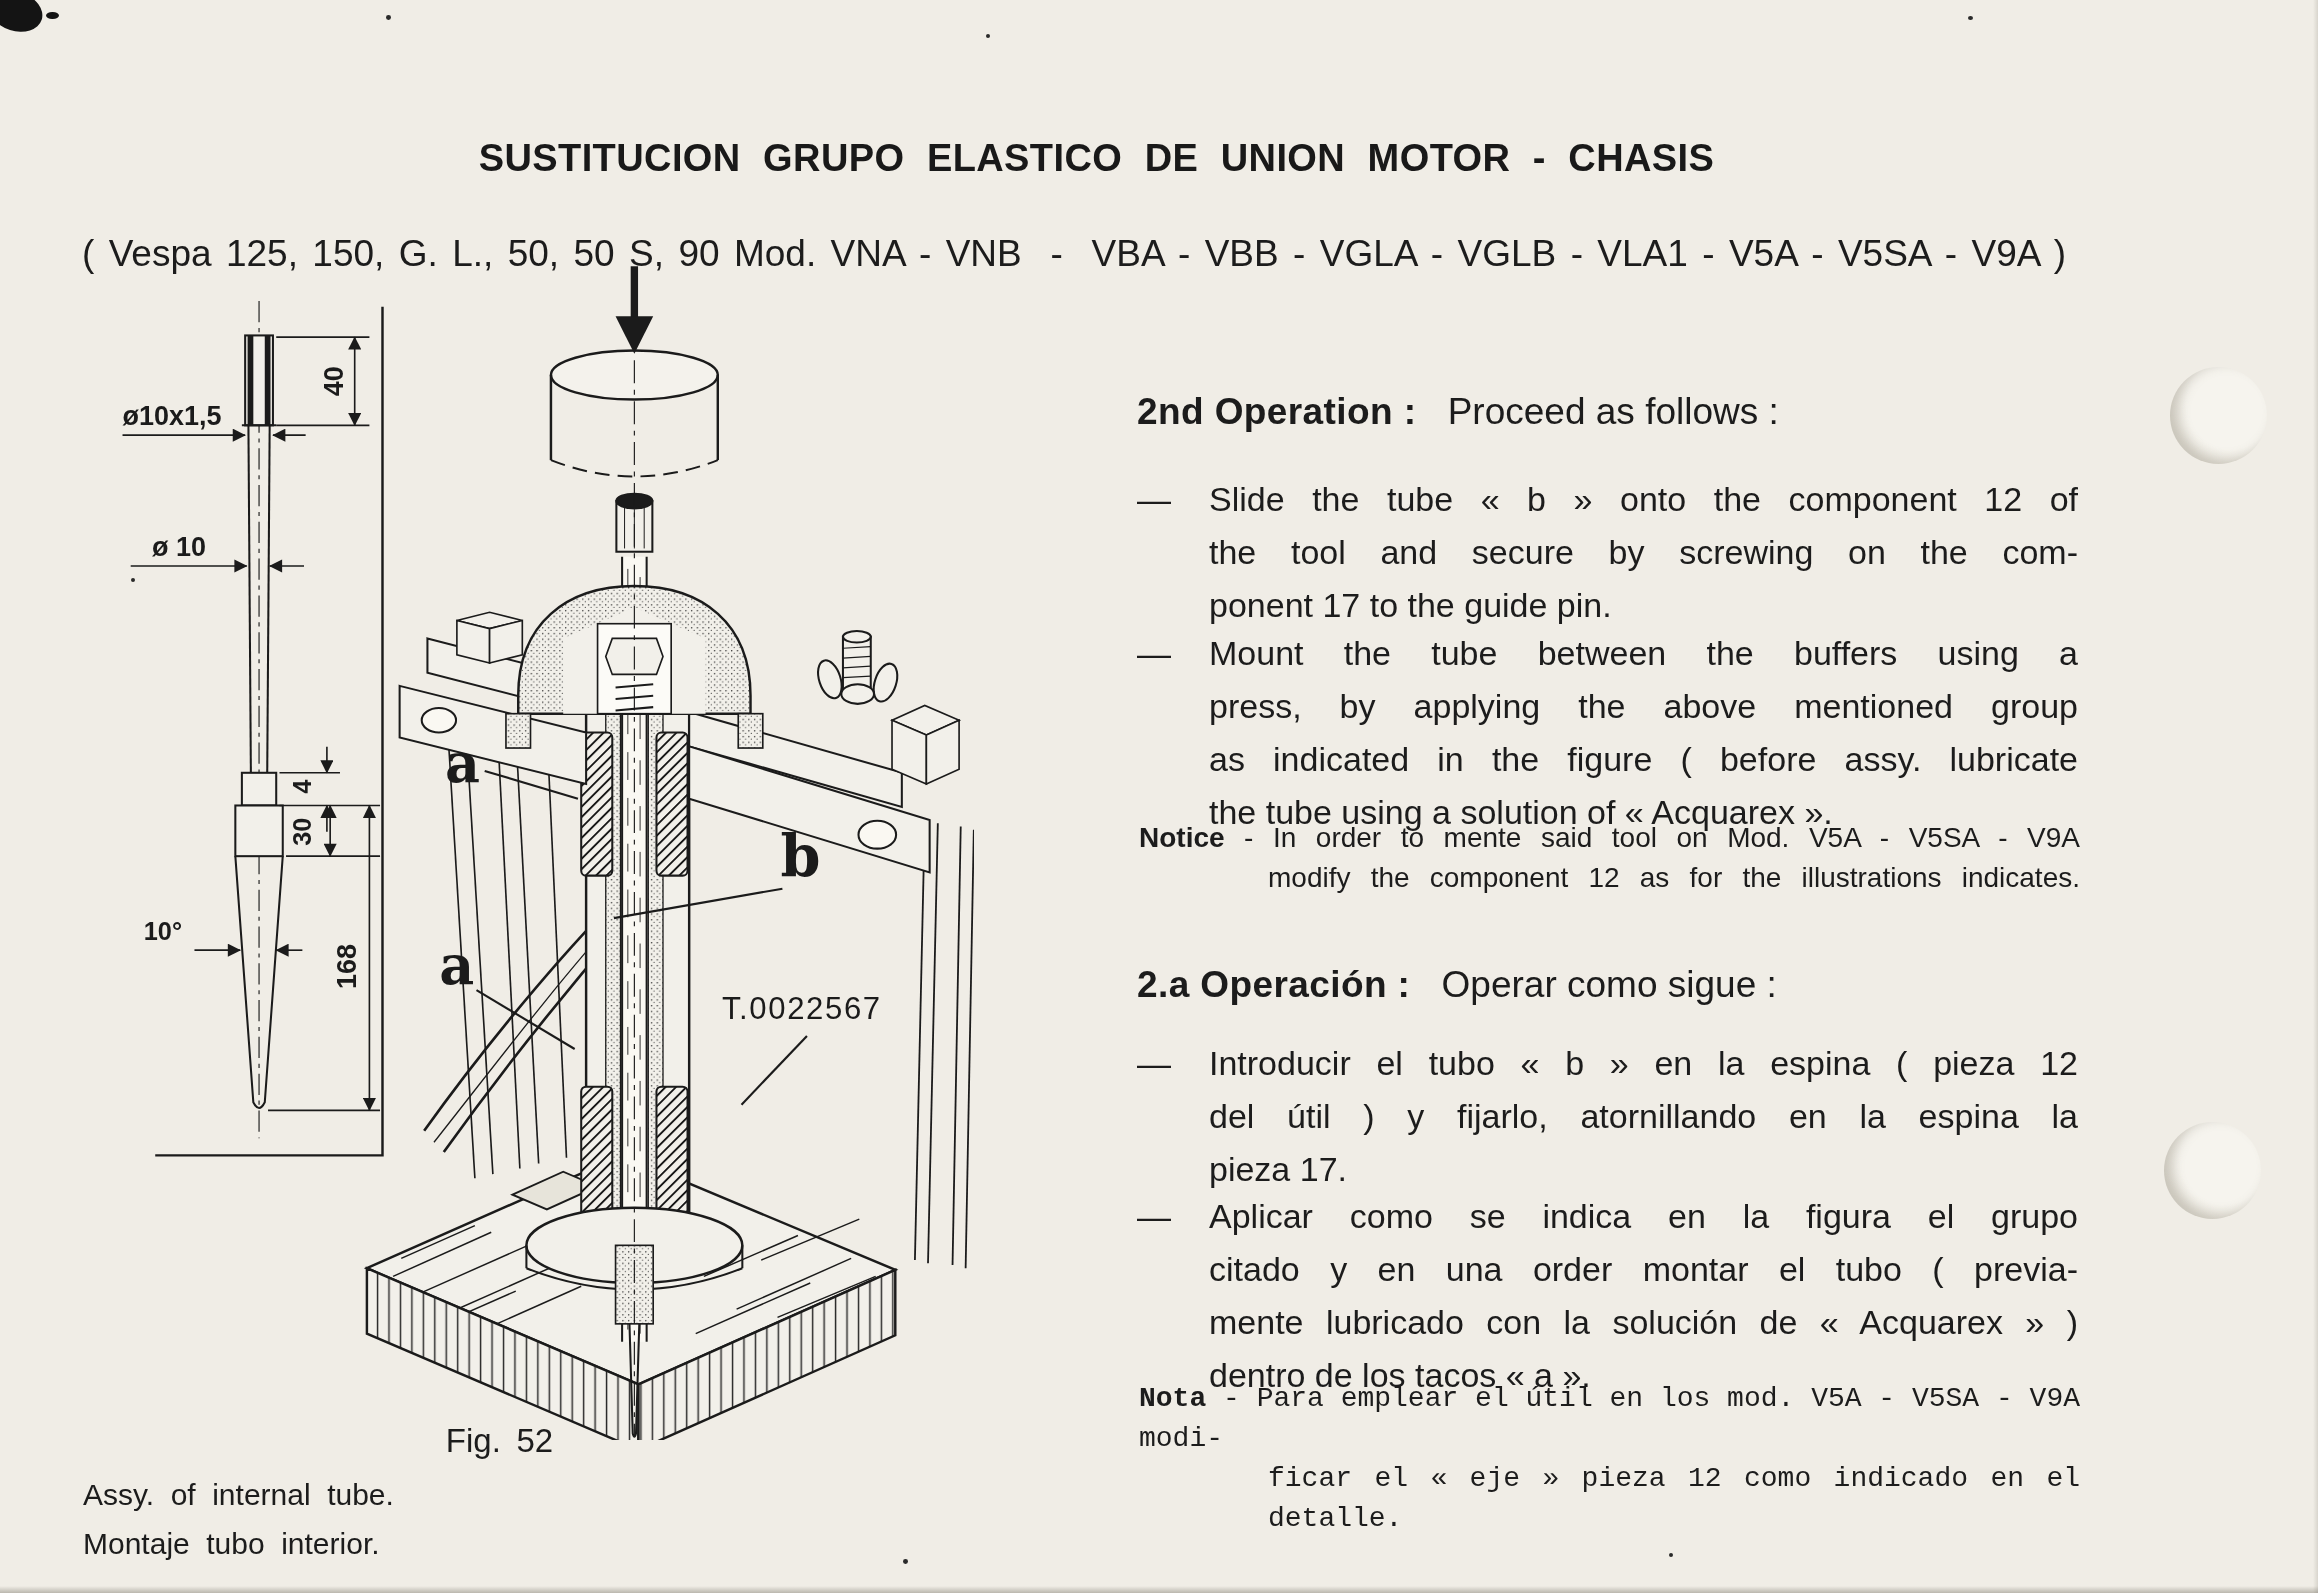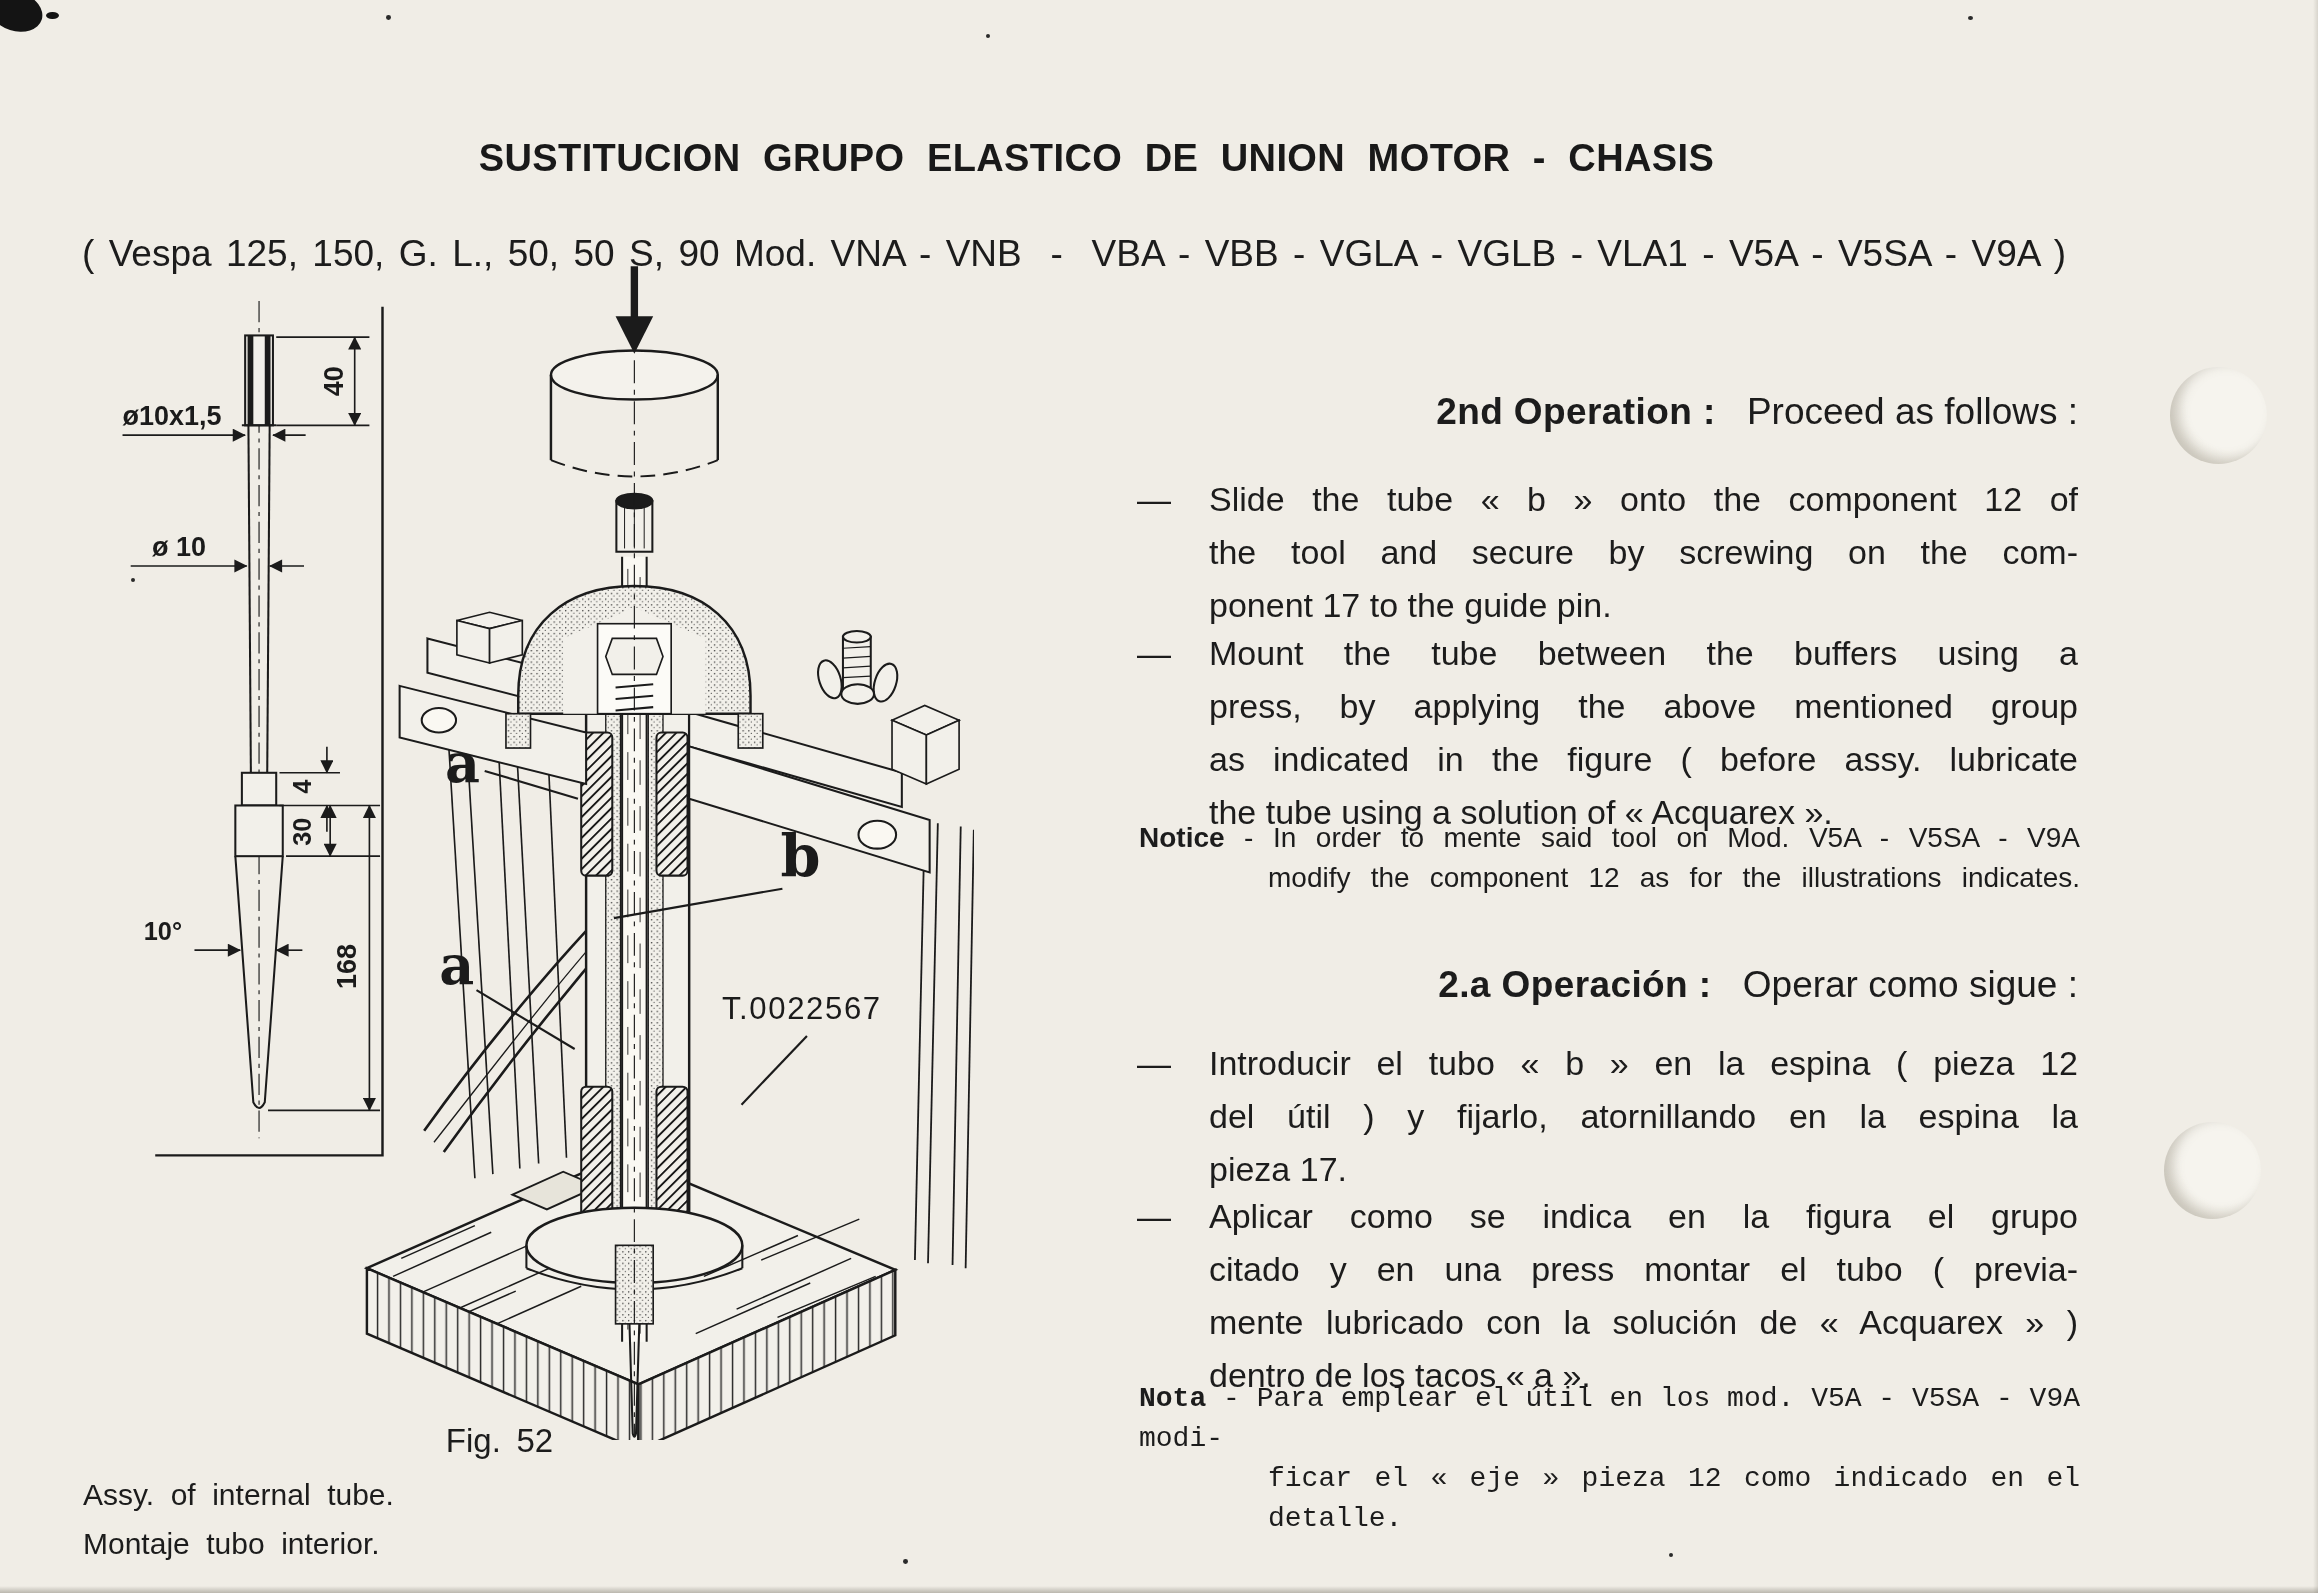--- a/index.html
+++ b/index.html
@@ -3,21 +3,21 @@
 <meta charset="utf-8">
 <style>
   html,body{margin:0;padding:0;}
   body{width:2319px;height:1594px;background:#e8e5dd;font-family:"Liberation Sans",sans-serif;}
   #page{position:relative;width:2319px;height:1594px;background:#f0ede6;overflow:hidden;color:#1c1c1c;}
   .abs{position:absolute;}
   
   .t{font-weight:bold;font-size:38px;letter-spacing:0.4px;word-spacing:11.5px;text-align:center;white-space:pre-wrap;color:#191919;}
   .models{font-size:37px;word-spacing:4.1px;white-space:pre-wrap;color:#1c1c1c;}
   
-  .col{width:941px;text-align:right;}
+  .col{width:941px;}
   .hline{font-size:37px;}
   .hb{font-weight:bold;letter-spacing:0.4px;}
   .hr{margin-left:21px;}
   .bullet{display:flex;font-size:34px;line-height:53px;}
   .bullet .dash{width:72px;flex:none;}
   .bullet .btext{width:869px;}
   .jl{text-align:justify;text-align-last:justify;}
   .ll{text-align:justify;text-align-last:left;}
   .note{font-size:28px;line-height:40px;width:941px;}
   .note .nlabel{font-weight:bold;}
@@ -334,21 +334,21 @@
       <div class="jl">Introducir el tubo « b » en la espina ( pieza 12</div>
       <div class="jl">del útil ) y fijarlo, atornillando en la espina la</div>
       <div class="ll">pieza 17.</div>
     </div>
   </div>
 
   <div class="abs bullet" style="left:1137px;top:1190px;">
     <div class="dash">—</div>
     <div class="btext">
       <div class="jl">Aplicar como se indica en la figura el grupo</div>
-      <div class="jl">citado y en una press montar el tubo ( previa-</div>
+      <div class="jl">citado y en una order montar el tubo ( previa-</div>
       <div class="jl">mente lubricado con la solución de « Acquarex » )</div>
       <div class="ll">dentro de los tacos « a ».</div>
     </div>
   </div>
 
   <div class="abs note" style="left:1139px;top:1379px;font-family:Liberation Mono, monospace;">
     <div class="jl">
       <span class="nlabel">Nota</span>
       <span>-  Para emplear el útil en los mod. V5A - V5SA - V9A modi-</span>
     </div>

